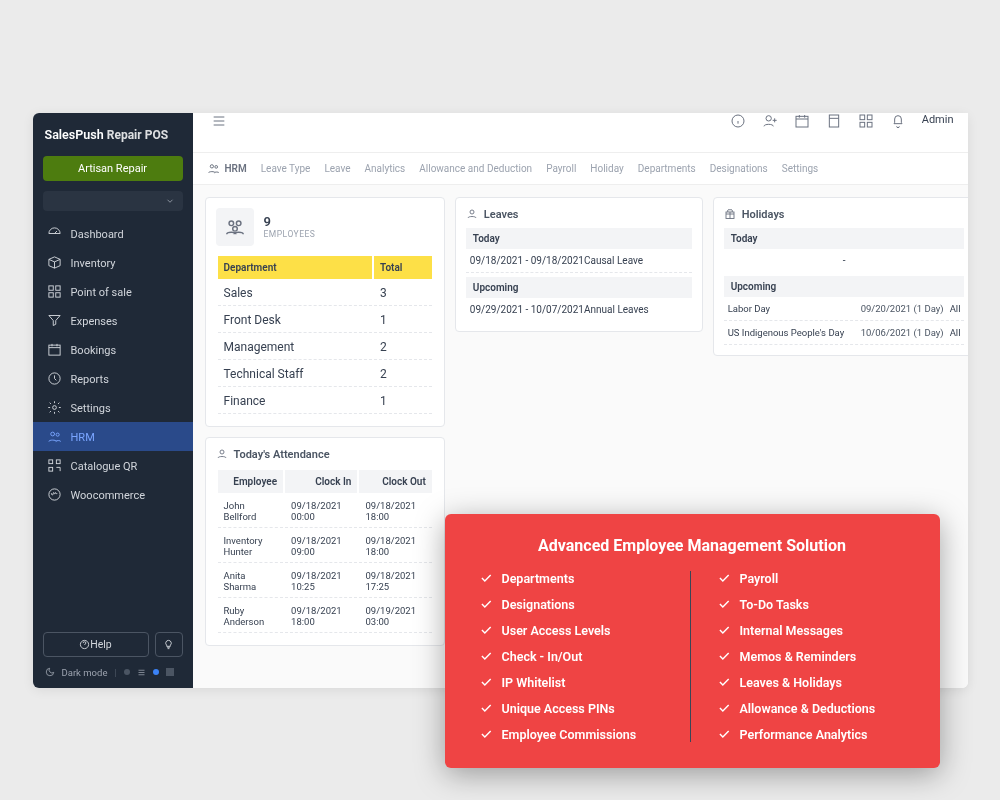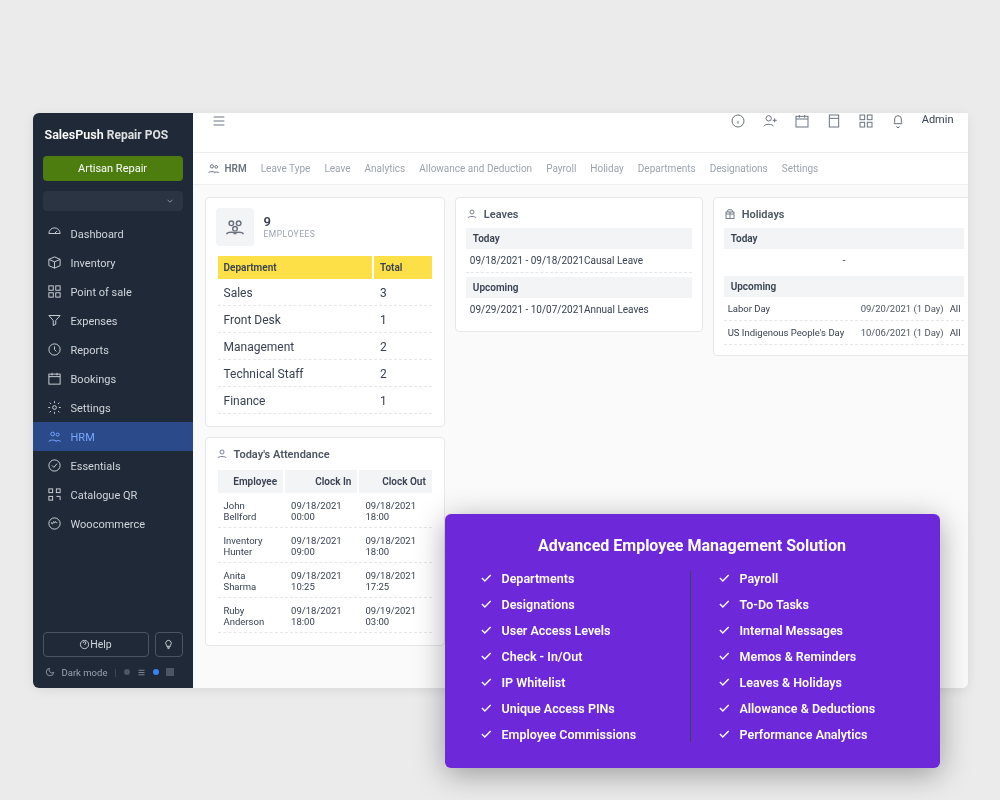--- a/index.html
+++ b/index.html
@@ -42,21 +42,21 @@
 .dept-table td{padding:5px 6px;border-bottom:1px dashed #e5e7eb;font-size:12px}
 .section-hd{background:#f3f4f6;padding:5px 7px;font-size:10px;font-weight:600;margin-top:4px}
 .row{display:flex;justify-content:flex-start;padding:6px 4px;font-size:10px;border-bottom:1px dashed #e5e7eb}
 .row.nb{border:none}
 .row3{display:grid;grid-template-columns:1fr auto auto;gap:6px;padding:6px 4px;font-size:9.5px;border-bottom:1px dashed #e5e7eb;align-items:center}
 .row3 .date{color:#4b5563}
 .att-table{width:100%}
 .att-table th{background:#f3f4f6;text-align:right;padding:6px;font-size:10px;font-weight:600}
 .att-table td{padding:5px 6px;border-bottom:1px dashed #e5e7eb;font-size:9.5px;vertical-align:top}
 .col1{display:flex;flex-direction:column;gap:10px;grid-column:1}
-.overlay{position:absolute;right:28px;bottom:-80px;width:495px;background:#6d28d9;color:#fff;border-radius:6px;padding:22px 34px 26px;box-shadow:0 6px 30px rgba(0,0,0,.35)}
+.overlay{position:absolute;right:28px;bottom:-80px;width:495px;background:#ef4444;color:#fff;border-radius:6px;padding:22px 34px 26px;box-shadow:0 6px 30px rgba(0,0,0,.35)}
 .overlay h2{text-align:center;font-size:16px;font-weight:700;margin-bottom:16px}
 .ov-cols{display:flex;gap:0}
 .ov-col{flex:1;display:flex;flex-direction:column;gap:11px}
 .ov-col.left{border-right:1px solid #3a4656;padding-right:22px}
 .ov-col.right{padding-left:26px}
 .ov-item{display:flex;align-items:center;gap:9px;font-size:12.5px;font-weight:600}
 .chk{width:14px;height:14px;flex:0 0 14px}
 .container{position:relative}
 </style>
 </head>
@@ -98,53 +98,46 @@
             <span>Point of sale</span>
           </div>
       <div class="nav-item">
             <svg viewBox="0 0 24 24">
               <path d="M3 4h18l-7 8v6l-4 2v-8z"></path>
             </svg>
             <span>Expenses</span>
           </div>
       <div class="nav-item">
             <svg viewBox="0 0 24 24">
+              <rect x="3" y="5" width="18" height="16"></rect>
+              <path d="M3 9h18M8 3v4M16 3v4"></path>
+            </svg>
+            <span>Bookings</span>
+          </div>
+      <div class="nav-item">
+            <svg viewBox="0 0 24 24">
               <circle cx="12" cy="12" r="9"></circle>
               <path d="M12 7v5l3 3"></path>
             </svg>
             <span>Reports</span>
-          </div>
-      <div class="nav-item">
-            <svg viewBox="0 0 24 24">
-              <rect x="3" y="5" width="18" height="16"></rect>
-              <path d="M3 9h18M8 3v4M16 3v4"></path>
-            </svg>
-            <span>Bookings</span>
           </div>
       <div class="nav-item">
             <svg viewBox="0 0 24 24">
               <circle cx="12" cy="12" r="3"></circle>
               <path d="M12 2v3M12 19v3M4.2 4.2l2.1 2.1M17.7 17.7l2.1 2.1M2 12h3M19 12h3M4.2 19.8l2.1-2.1M17.7 6.3l2.1-2.1"></path>
             </svg>
             <span>Settings</span>
           </div>
       <div class="nav-item active">
             <svg viewBox="0 0 24 24">
               <circle cx="9" cy="8" r="3"></circle>
               <circle cx="17" cy="9" r="2.5"></circle>
               <path d="M3 20c0-3 12-3 12 0M14 20c0-2 8-2 8 0"></path>
             </svg>
             <span>HRM</span>
-          </div>
-      <div class="nav-item">
-            <svg viewBox="0 0 24 24">
-              <circle cx="12" cy="12" r="9"></circle>
-              <path d="M8 12l3 3 5-6"></path>
-            </svg>
-            <span>Essentials</span>
           </div>
       <div class="nav-item">
             <svg viewBox="0 0 24 24">
               <rect x="3" y="3" width="6" height="6"></rect>
               <rect x="15" y="3" width="6" height="6"></rect>
               <rect x="3" y="15" width="6" height="6"></rect>
               <path d="M15 15h6v6"></path>
             </svg>
             <span>Catalogue QR</span>
           </div>

